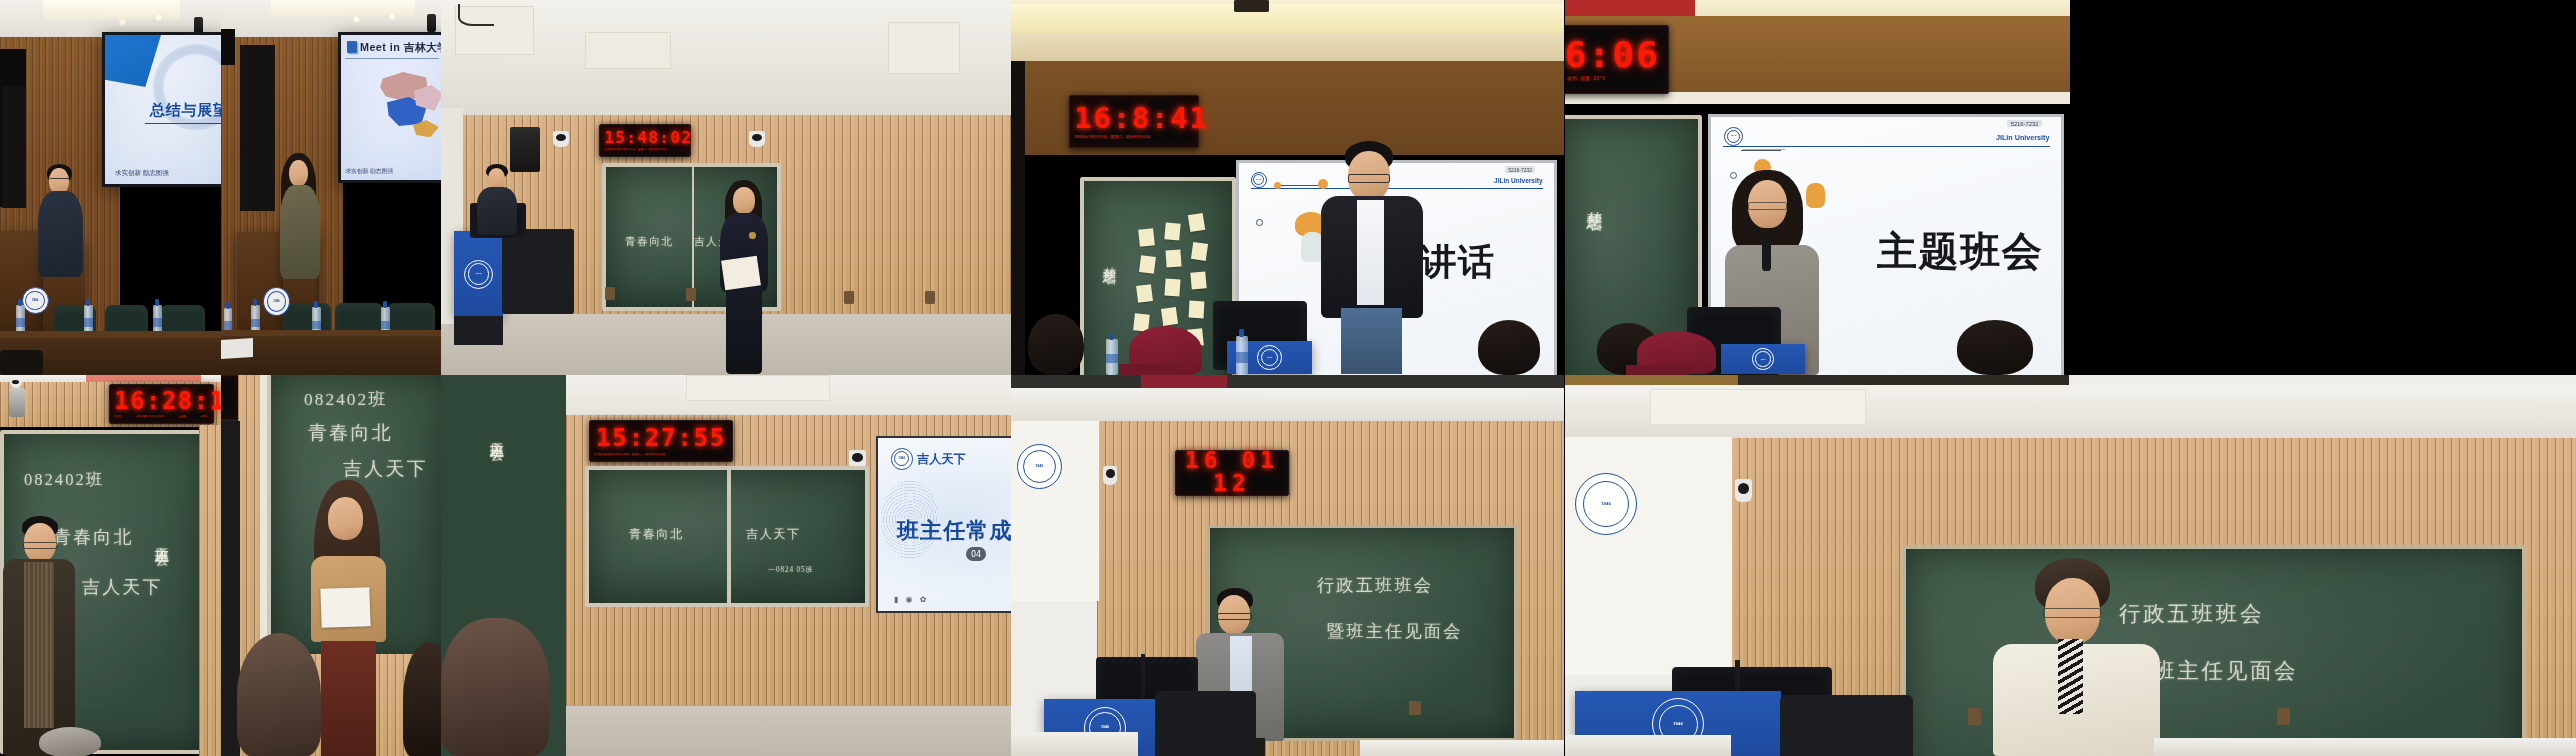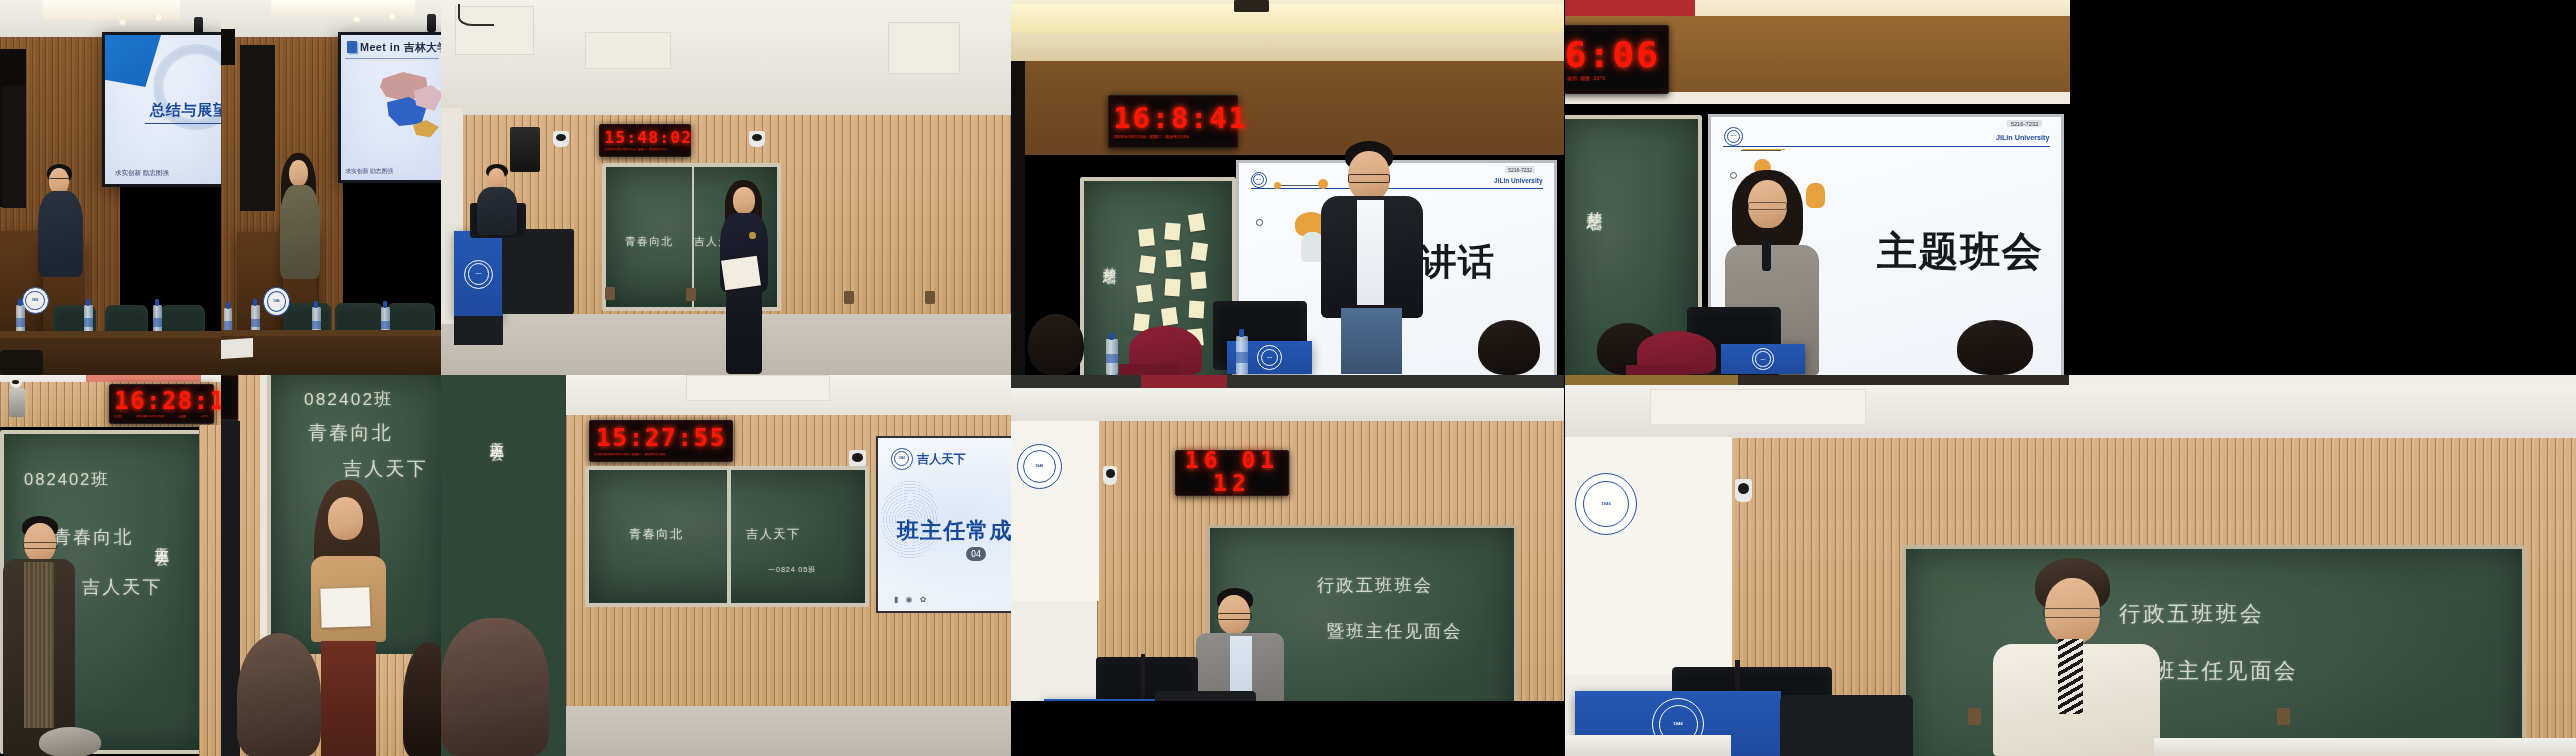--- a/index.html
+++ b/index.html
@@ -43,21 +43,21 @@
   .chalkboard {
     background:
       radial-gradient(ellipse at 35% 40%, rgba(255,255,255,.09), rgba(0,0,0,0) 62%),
       linear-gradient(160deg,#3f5a46 0%,#375041 45%,#2f4739 100%);
     border: 4.3px solid #cfc7b5;
     border-radius: 2.2px;
     box-shadow: inset 0 0 36px rgba(0,0,0,.45);
   }
   .chalk {
     color: rgba(240,240,225,.80);
-    font-family: Liberation Sans, sans-serif;
+    font-family: Liberation Serif, serif;
     letter-spacing: .12em;
     text-shadow: 0 0 2.9px rgba(255,255,255,.30);
     white-space: nowrap;
     text-align: right;
   }
 
   
   .led-clock {
     background: #0a0a0a;
     border: 1.4px solid #1c1c1c;
@@ -389,21 +389,21 @@
   </div>
 
   <div class="panel" style="left:1011px;top:0;width:553px;height:375px;">
     <div class="scene">
       <div class="ceiling-warm" style="position:absolute;left:0;top:0;width:100%;height:66px;"></div>
       <div style="position:absolute;left:0;top:4.3px;width:553px;height:29px;background:linear-gradient(180deg,#fdf6d4,#f0e4ae);"></div>
       <div style="position:absolute;left:223px;top:0;width:35px;height:11.5px;background:#2a241c;border-radius:1.4px;"></div>
       <div class="wall-wood" style="position:absolute;left:0;top:61px;width:553px;height:94px;background:linear-gradient(180deg,#7d5326,#6a441f);"></div>
       <div style="position:absolute;left:0;top:61px;width:14.4px;height:314px;background:#11100e;"></div>
 
-      <div class="led-clock" style="position:absolute;left:58px;top:95px;width:130px;height:53px;margin-left:39px;">
+      <div class="led-clock" style="position:absolute;left:58px;top:95px;width:130px;height:53px;">
         <div class="led-time" style="font-size:29px;">16:8:41</div>
         <div class="led-date" style="font-size:4.3px;">2024年10月15日 星期二 农历9月13日</div>
       </div>
 
       <div class="chalkboard" style="position:absolute;left:69px;top:177px;width:156px;height:252px;">
         <div class="chalk" style="position:absolute;left:16px;top:75px;font-size:13.7px;writing-mode:vertical-rl;">梦想墙</div>
         <div class="sticky" style="left:55px;top:48px;width:15px;height:16.6px;transform:rotate(-6deg);"></div>
         <div class="sticky" style="left:81px;top:42px;width:15px;height:16.6px;transform:rotate(5deg);"></div>
         <div class="sticky" style="left:105px;top:33px;width:15px;height:16.6px;transform:rotate(-9deg);"></div>
         <div class="sticky" style="left:56px;top:75px;width:15px;height:16.6px;transform:rotate(7deg);"></div>
@@ -625,21 +625,21 @@
         <div style="position:absolute;left:16px;bottom:7.2px;display:flex;gap:7.2px;color:#5d6b80;font-size:8px;">
           <span>▮</span>
           <span>◉</span>
           <span>✿</span>
         </div>
       </div>
 
     </div>
   </div>
 
-  <div class="panel" style="left:1011px;top:375px;width:553px;height:326px;">
+  <div class="panel" style="left:1011px;top:375px;width:553px;height:382px;">
     <div class="scene">
       <div style="position:absolute;inset:0;background:#efede7;"></div>
       <div style="position:absolute;left:0;top:0;width:553px;height:16px;background:#30302c;"></div>
       <div style="position:absolute;left:130px;top:0;width:86px;height:16px;background:#8d2330;"></div>
       <div class="ceiling" style="position:absolute;left:0;top:13px;width:553px;height:39px;"></div>
       <div class="wall-slats" style="position:absolute;left:86px;top:46px;width:467px;height:336px;"></div>
       <div style="position:absolute;left:0;top:46px;width:88px;height:180px;background:#f5f3ed;"></div>
 
       <div class="seal" style="position:absolute;left:5.8px;top:69px;width:45px;height:45px;">
         <div class="seal-txt" style="font-size:3.6px;"><span>1946</span></div>

